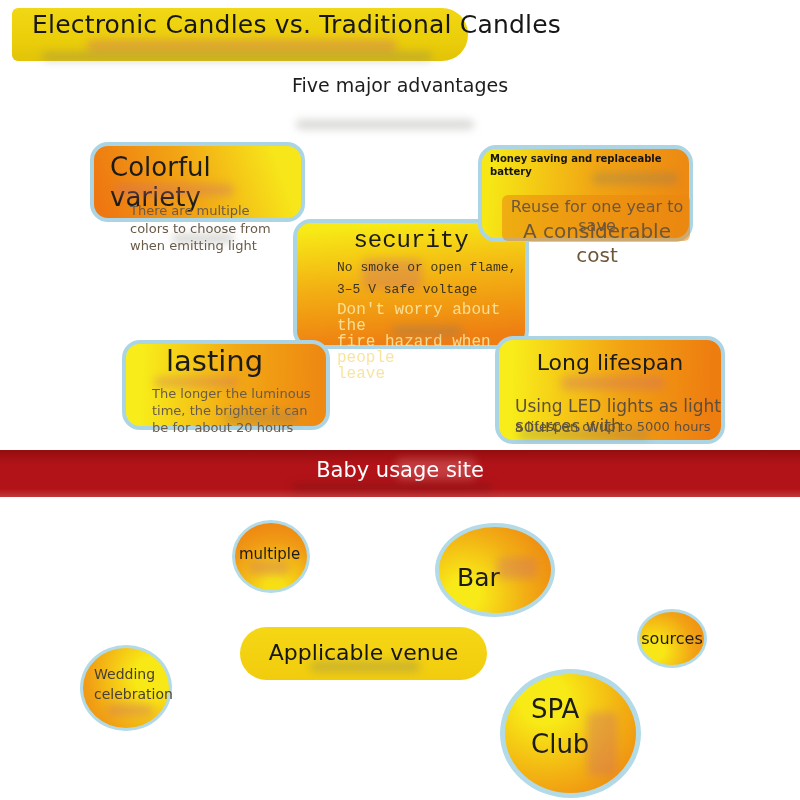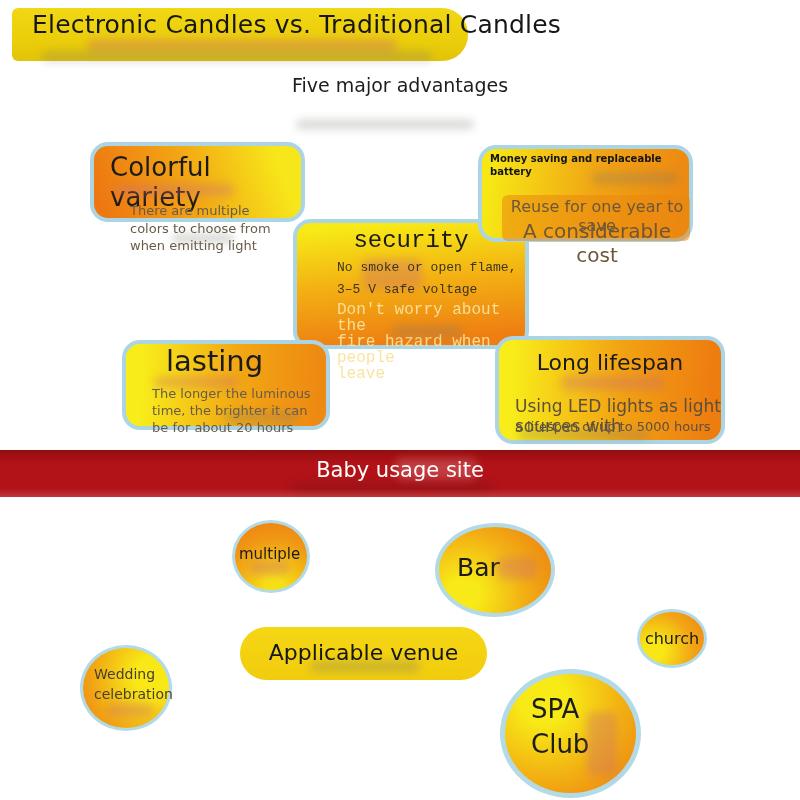--- a/index.html
+++ b/index.html
@@ -75,21 +75,21 @@
   }
   
   .circle{
     position:absolute;box-sizing:border-box;border:3px solid #b3dae7;border-radius:50%;z-index:2;
   }
   .c-gathering{left:232px;top:520px;width:78px;height:73px;
     background:radial-gradient(circle at 55% 95%,#f7df16 12%,#f09a15 62%,#ee7f11 96%);}
   .c-gathering .lbl{position:absolute;left:4px;top:22px;font-size:15px;color:#1c1c1c;}
   .c-bar{left:435px;top:523px;width:120px;height:94px;border-width:4px;
     background:radial-gradient(circle at 22% 78%,#f8ea18 14%,#f2ae14 56%,#ee8511 92%);}
-  .c-bar .lbl{position:absolute;left:18px;top:26px;font-size:25px;color:#1c1c1c;}
+  .c-bar .lbl{position:absolute;left:18px;top:36px;font-size:25px;color:#1c1c1c;}
   .c-church{left:637px;top:609px;width:70px;height:59px;
     background:radial-gradient(circle at 22% 72%,#f8e616 16%,#f2a414 62%,#ee8912 95%);}
   .c-church .lbl{position:absolute;left:0;top:17px;width:100%;text-align:center;font-size:16px;color:#1c1c1c;}
   .c-wedding{left:80px;top:645px;width:92px;height:86px;
     background:radial-gradient(circle at 82% 35%,#f8e816 22%,#f1a014 74%,#ee8912 100%);}
   .c-wedding .lbl{position:absolute;left:11px;top:16px;font-size:14px;line-height:1.45;color:#473e32;white-space:pre-line;}
   .c-family{left:278px;top:707px;width:92px;height:85px;
     background:radial-gradient(circle at 50% 12%,#f8e414 28%,#f09c14 78%,#ee8311 100%);}
   .c-family .lbl{position:absolute;left:7px;top:28px;font-size:23px;color:#1c1c1c;}
   .c-spa{left:500px;top:669px;width:141px;height:129px;border-width:5px;
@@ -172,21 +172,21 @@
     <div class="lbl">multiple</div>
     <div class="blur pink" style="left:14px;top:38px;width:40px;height:14px;"></div>
   </div>
 
   <div class="circle c-bar">
     <div class="lbl">Bar</div>
     <div class="blur pink" style="left:58px;top:30px;width:40px;height:22px;"></div>
   </div>
 
   <div class="circle c-church">
-    <div class="lbl">church</div>
+    <div class="lbl">sources</div>
   </div>
 
   <div class="circle c-wedding">
     <div class="lbl">Wedding
 celebration</div>
     <div class="blur pink" style="left:24px;top:56px;width:46px;height:12px;"></div>
   </div>
 
 
   <div class="circle c-spa">

